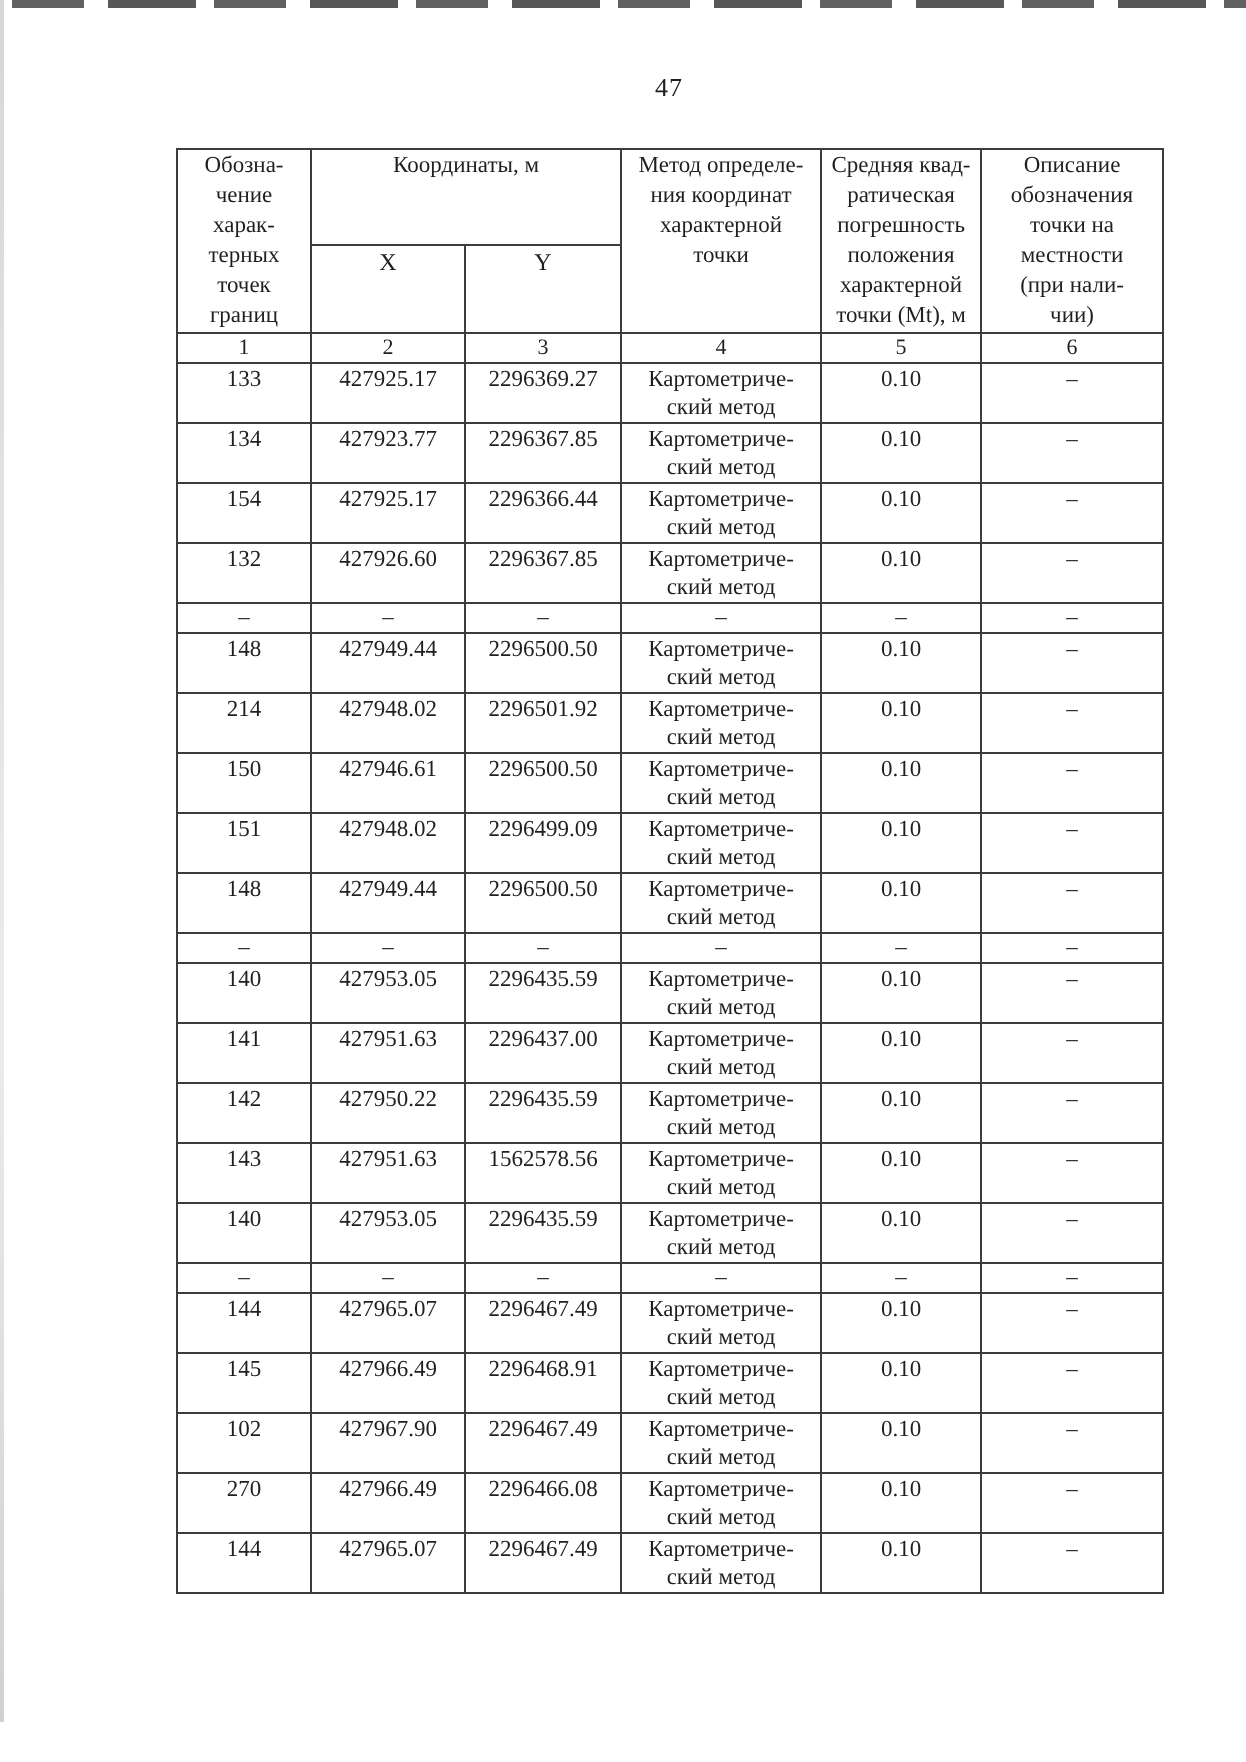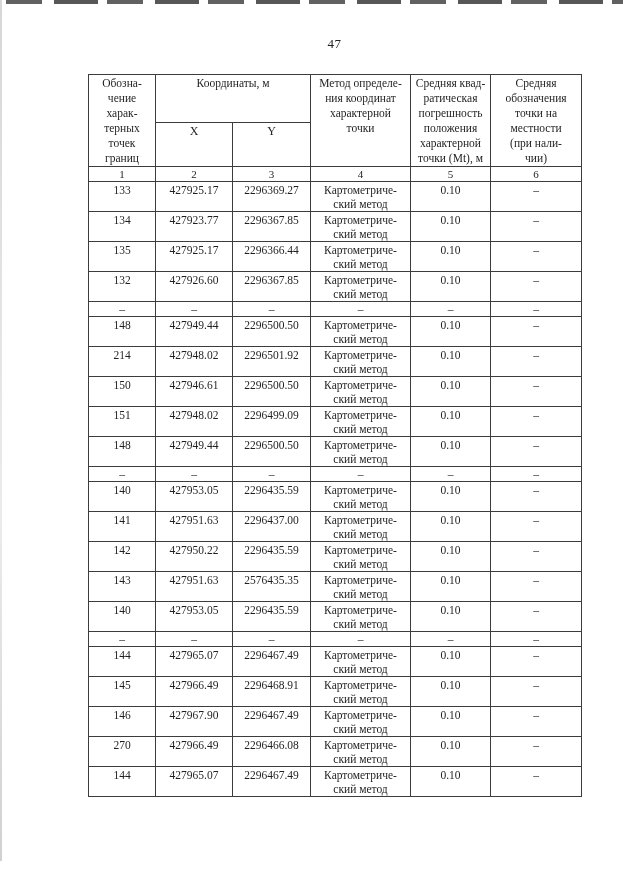--- a/index.html
+++ b/index.html
@@ -97,21 +97,21 @@
         <th class="hdr" rowspan="2">Метод определе-
 ния координат
 характерной
 точки</th>
         <th class="hdr" rowspan="2">Средняя квад-
 ратическая
 погрешность
 положения
 характерной
 точки (Mt), м</th>
-        <th class="hdr" rowspan="2">Средняя
+        <th class="hdr" rowspan="2">Описание
 обозначения
 точки на
 местности
 (при нали-
 чии)</th>
       </tr>
       <tr class="h-head2">
         <th class="subhead">X</th>
         <th class="subhead">Y</th>
       </tr>
@@ -137,21 +137,21 @@
         <tr class="row-data">
           <td>134</td>
           <td>427923.77</td>
           <td>2296367.85</td>
           <td>Картометриче-
 ский метод</td>
           <td>0.10</td>
           <td>–</td>
         </tr>
         <tr class="row-data">
-          <td>135</td>
+          <td>154</td>
           <td>427925.17</td>
           <td>2296366.44</td>
           <td>Картометриче-
 ский метод</td>
           <td>0.10</td>
           <td>–</td>
         </tr>
         <tr class="row-data">
           <td>132</td>
           <td>427926.60</td>
@@ -245,21 +245,21 @@
           <td>427950.22</td>
           <td>2296435.59</td>
           <td>Картометриче-
 ский метод</td>
           <td>0.10</td>
           <td>–</td>
         </tr>
         <tr class="row-data">
           <td>143</td>
           <td>427951.63</td>
-          <td>2576435.35</td>
+          <td>1562578.56</td>
           <td>Картометриче-
 ский метод</td>
           <td>0.10</td>
           <td>–</td>
         </tr>
         <tr class="row-data">
           <td>140</td>
           <td>427953.05</td>
           <td>2296435.59</td>
           <td>Картометриче-
@@ -287,21 +287,21 @@
         <tr class="row-data">
           <td>145</td>
           <td>427966.49</td>
           <td>2296468.91</td>
           <td>Картометриче-
 ский метод</td>
           <td>0.10</td>
           <td>–</td>
         </tr>
         <tr class="row-data">
-          <td>146</td>
+          <td>102</td>
           <td>427967.90</td>
           <td>2296467.49</td>
           <td>Картометриче-
 ский метод</td>
           <td>0.10</td>
           <td>–</td>
         </tr>
         <tr class="row-data">
           <td>270</td>
           <td>427966.49</td>

